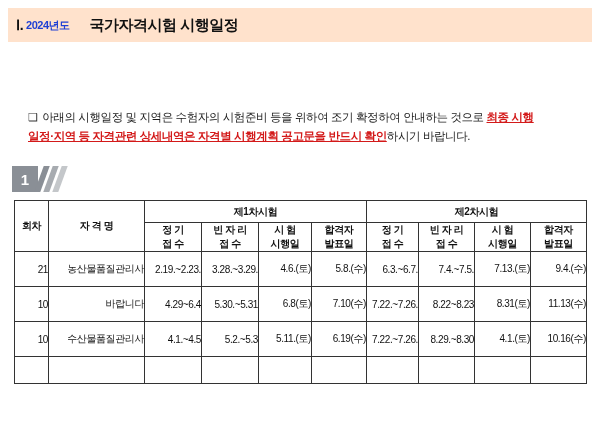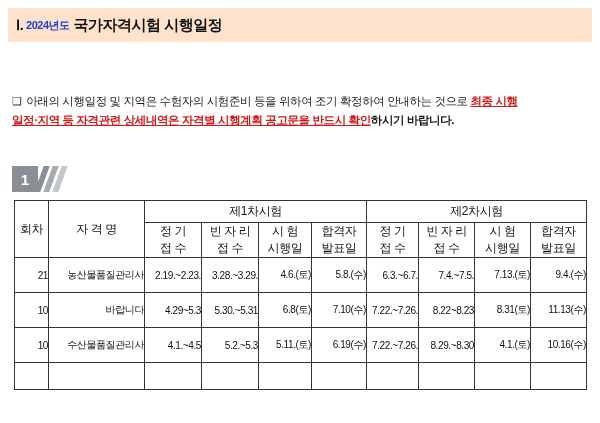--- a/index.html
+++ b/index.html
@@ -40,44 +40,44 @@
     font-size: 11px;
     font-weight: bold;
     color: #1f3fd4;
     letter-spacing: -0.5px;
   }
   .title-rest {
     font-size: 15px;
     font-weight: bold;
     color: #111111;
     letter-spacing: -0.5px;
-    margin-left: 4px;
+    margin-left: 20px;
   }
 
   
   .para-block {
     position: absolute;
     left: 12px;
     top: 92px;
     width: 576px;
     font-size: 11.5px;
     line-height: 19px;
     letter-spacing: -0.4px;
   }
   .para {
     text-indent: 0;
-    margin: 0;
+    margin: 16px;
     white-space: normal;
   }
   .bullet {
     font-size: 11px;
     color: #333;
     margin-right: 2px;
   }
-  .b { font-weight: bold; }
+  .b { font-weight: normal; }
   .red-b { color: #d31a1a; font-weight: bold; }
   .blue-b { color: #1a35c8; font-weight: bold; }
   .ul { text-decoration: underline; }
   .para2 {
     margin-top: 1px;
   }
 
   
   .section-head {
     position: absolute;
@@ -141,22 +141,22 @@
   .sched-table th,
   .sched-table td {
     border: 1px solid #333333;
     text-align: center;
     vertical-align: middle;
     letter-spacing: -0.4px;
     color: #111111;
     padding: 0;
   }
   .sched-table th {
-    font-weight: normal;
-    font-size: 12px;
+    font-weight: bold;
+    font-size: 10px;
     height: 21px;
   }
   .sched-table td {
     height: 34px;
     font-size: 10px;
     text-align: right;
   }
   .th-spread {
     letter-spacing: 3px;
     padding-left: 3px;
@@ -265,21 +265,21 @@
       <td>4.6.(토)</td>
       <td>5.8.(수)</td>
       <td>6.3.~6.7.</td>
       <td>7.4.~7.5.</td>
       <td>7.13.(토)</td>
       <td>9.4.(수)</td>
     </tr>
     <tr>
       <td>10</td>
       <td class="cell-name">바랍니다</td>
-      <td>4.29~5.3</td>
+      <td>4.29~6.4</td>
       <td>5.30.~5.31</td>
       <td>6.8(토)</td>
       <td>7.10(수)</td>
       <td>7.22.~7.26.</td>
       <td>8.22~8.23</td>
       <td>8.31(토)</td>
       <td>11.13(수)</td>
     </tr>
     <tr>
       <td>10</td>

